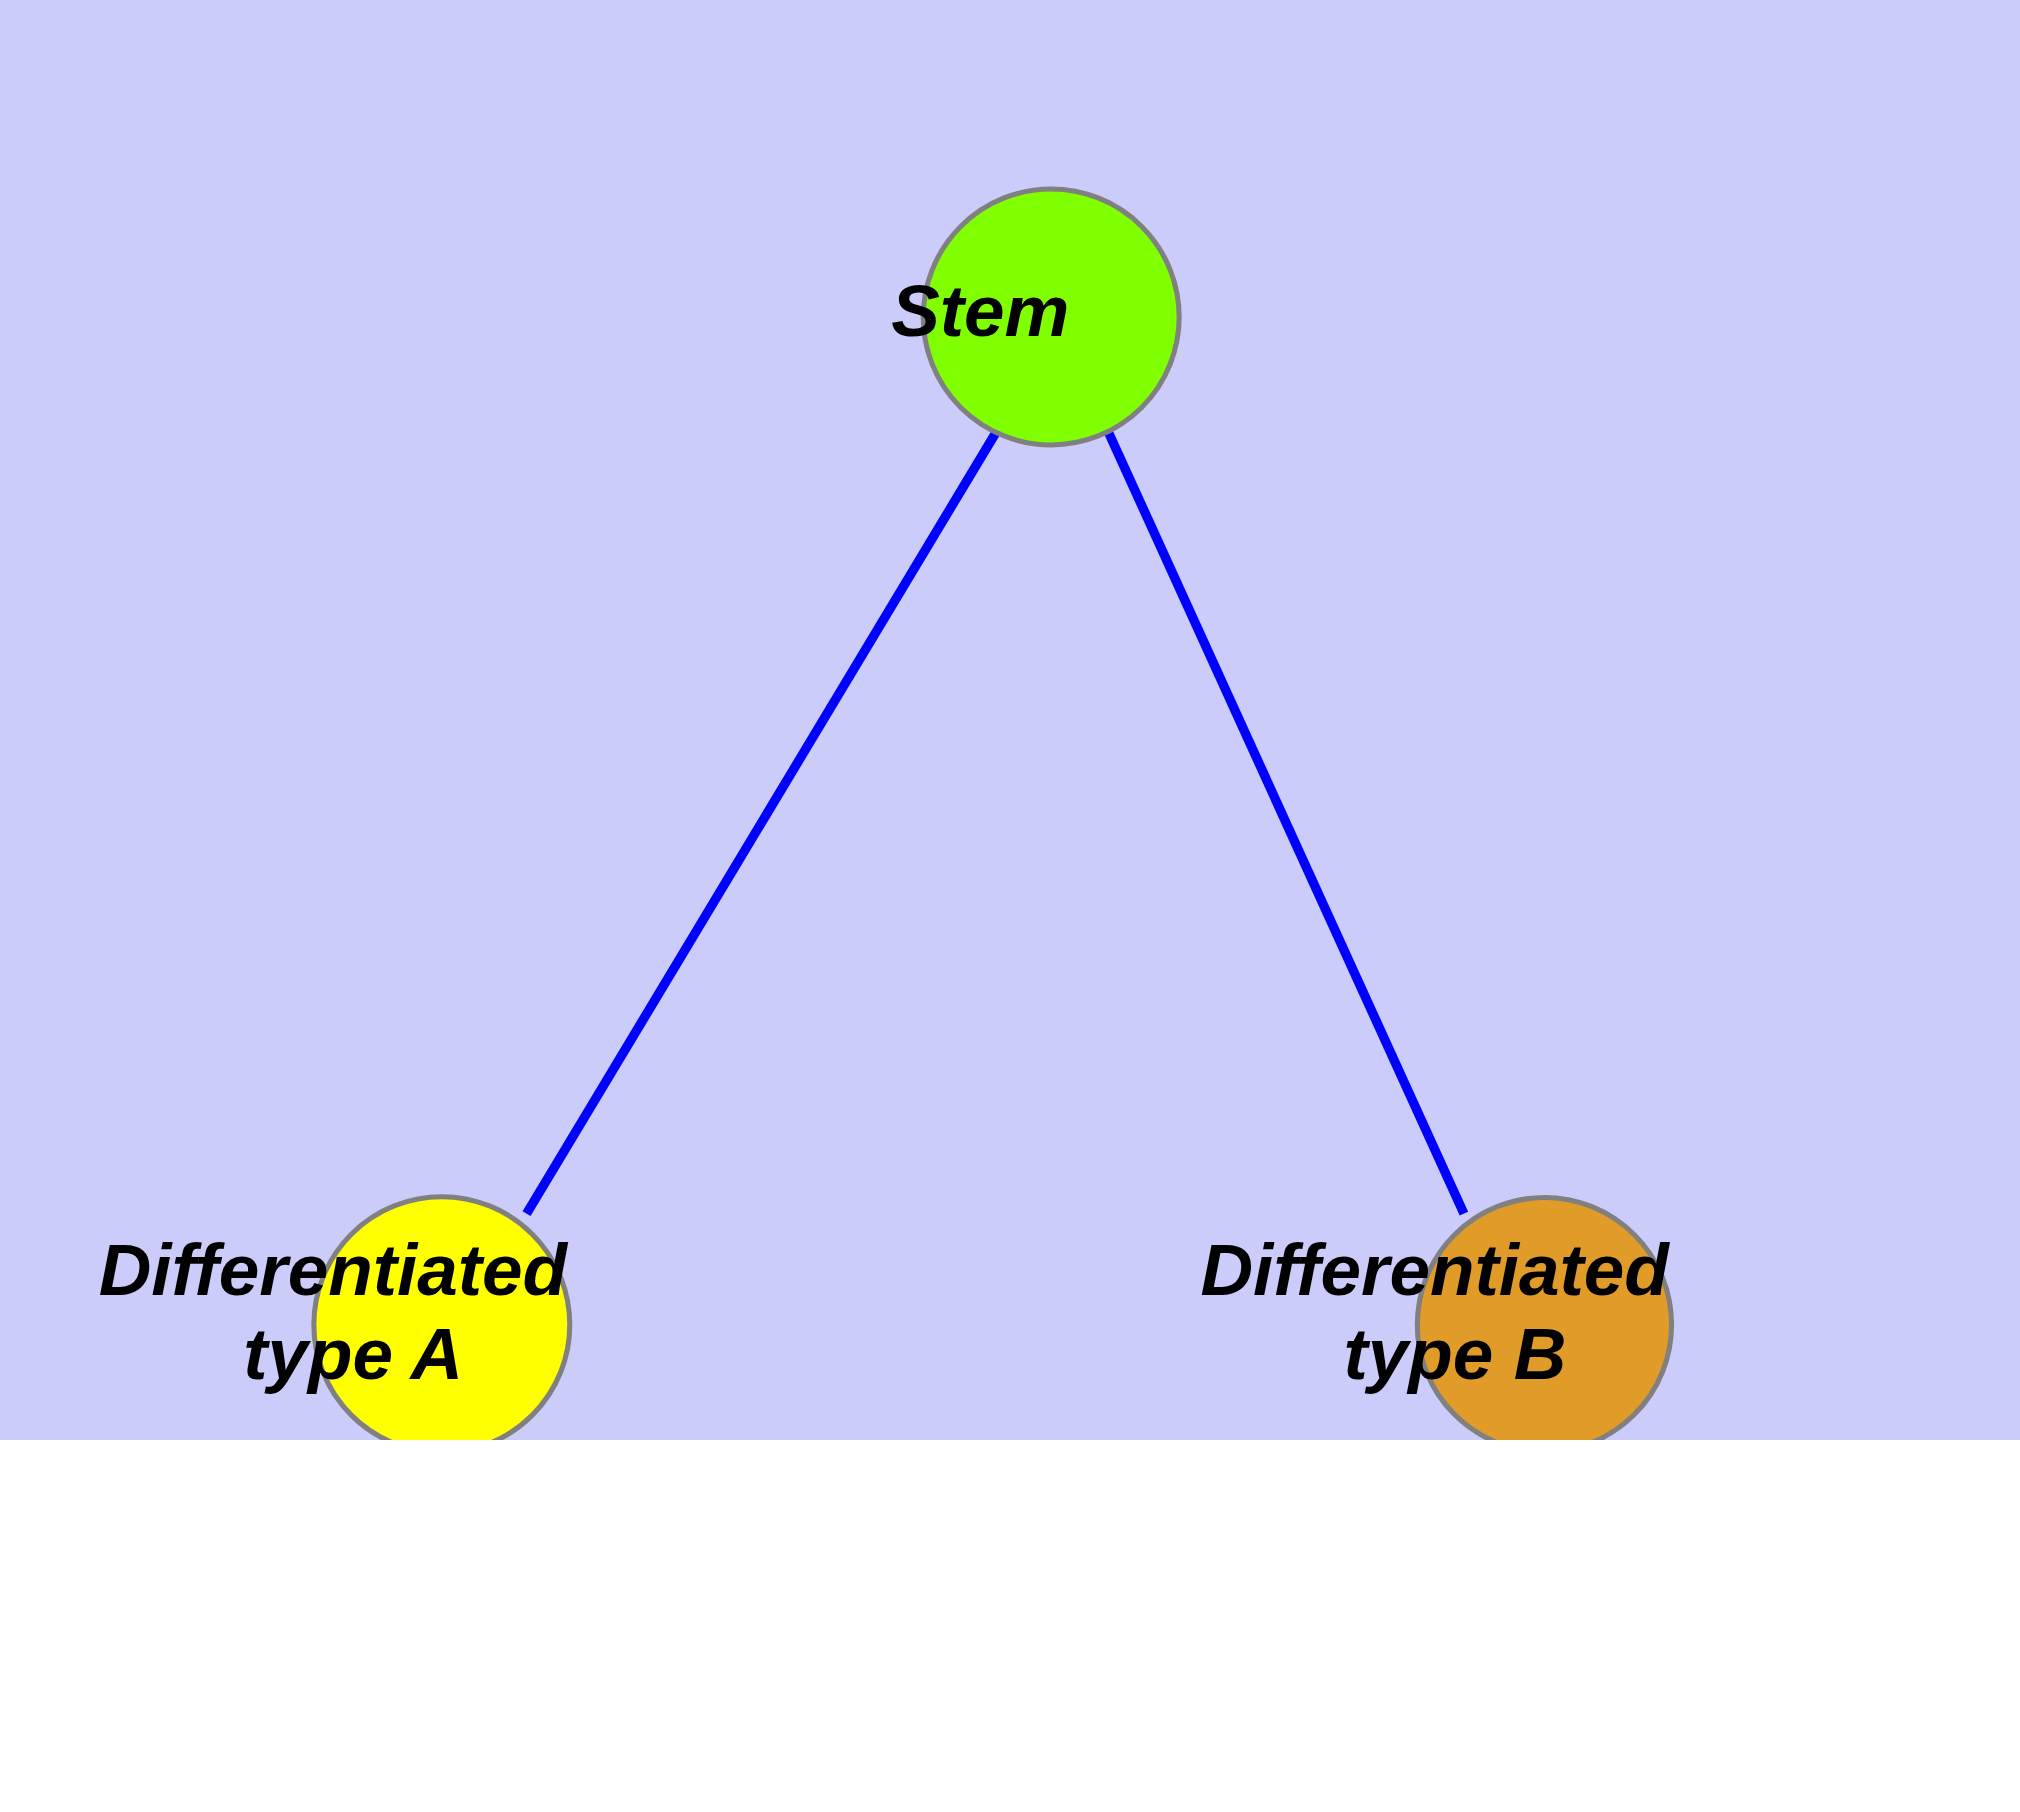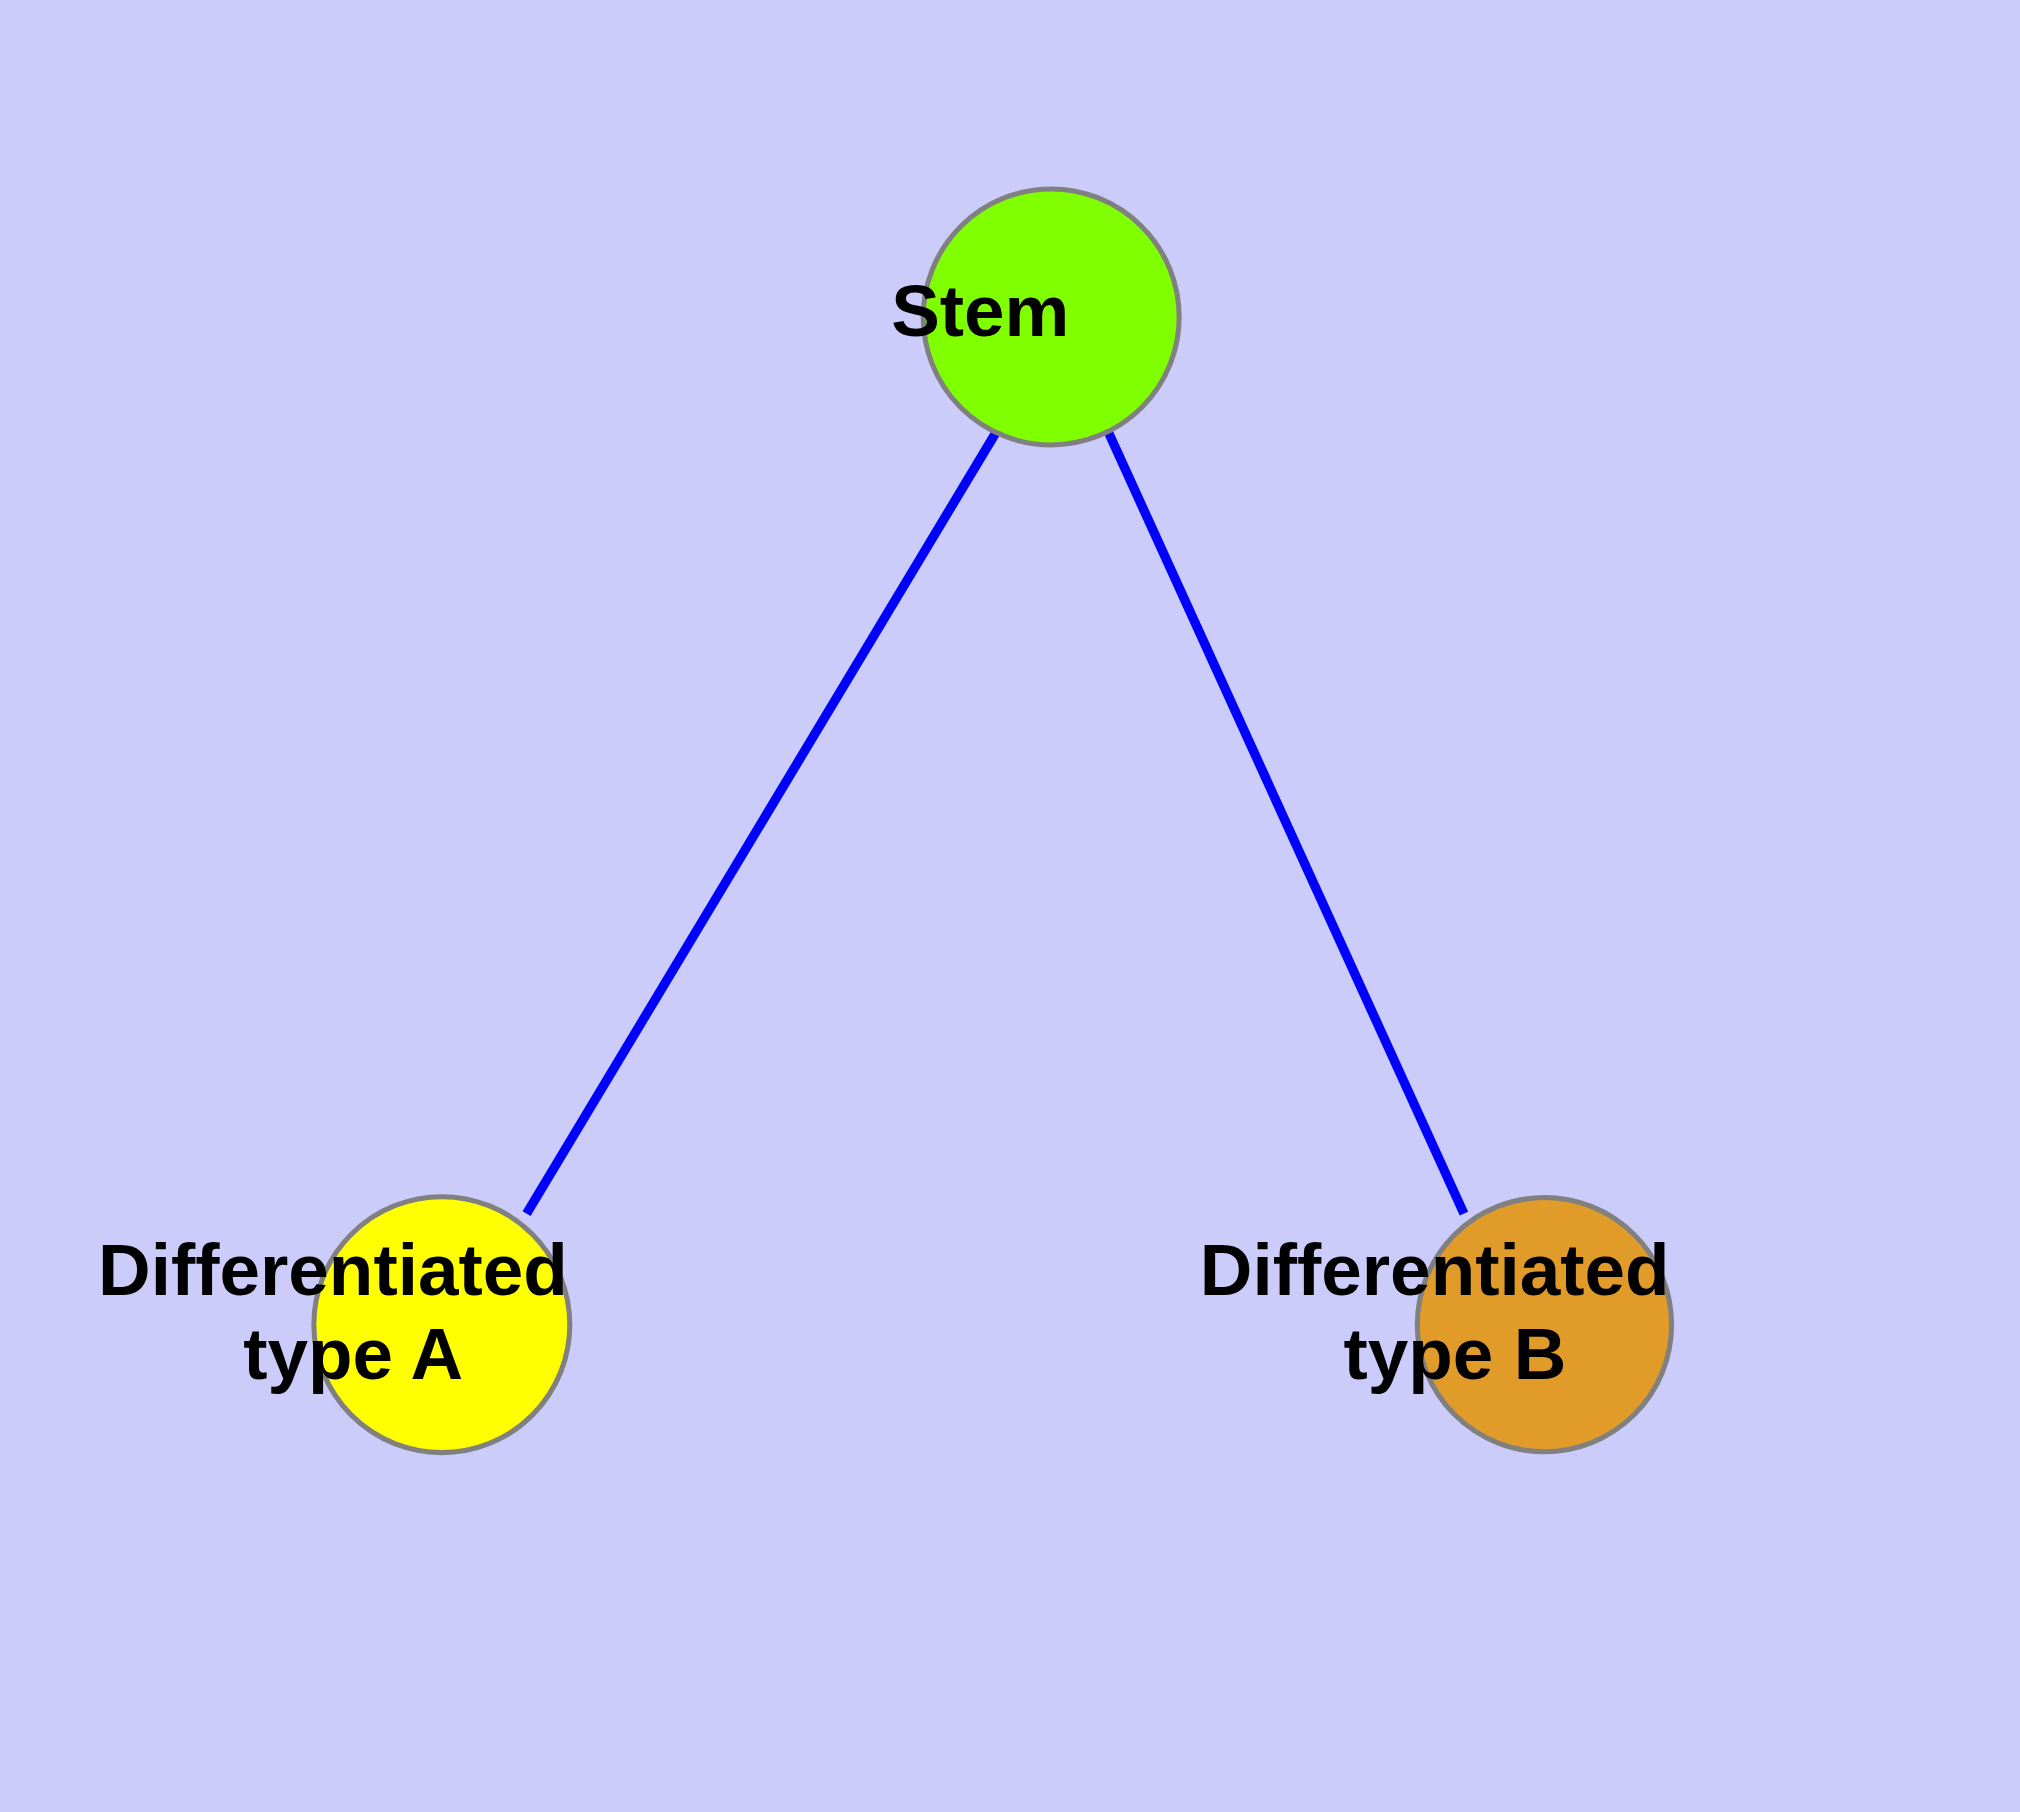--- a/index.html
+++ b/index.html
@@ -31,21 +31,21 @@
     dominant-baseline: middle;
     white-space: pre;
   }
   .edge-line {
     stroke-linecap: butt;
   }
 </style>
 </head>
 <body>
 
-<div id="graph-canvas" style="width: 2021px; height: 1812px; background: rgb(204, 204, 251);">
+<div id="graph-canvas" style="width: 2021px; height: 1440px; background: rgb(204, 204, 251); font-style: italic;">
   <svg id="graph-svg" viewBox="0 0 2384 2138" style="width: 2021px; height: 1812px;">
 
     <rect id="bg-rect" x="0" y="0" width="2384" height="2138" fill="#ccccfb"></rect>
 
     <g id="edges-group">
       <line class="edge-line" id="edge-0" x1="1175" y1="510" x2="621" y2="1432" stroke="#0000ff" stroke-width="11"></line>
       <line class="edge-line" id="edge-1" x1="1308" y1="511" x2="1727" y2="1432" stroke="#0000ff" stroke-width="11"></line>
     </g>
 
     <g id="nodes-group">

